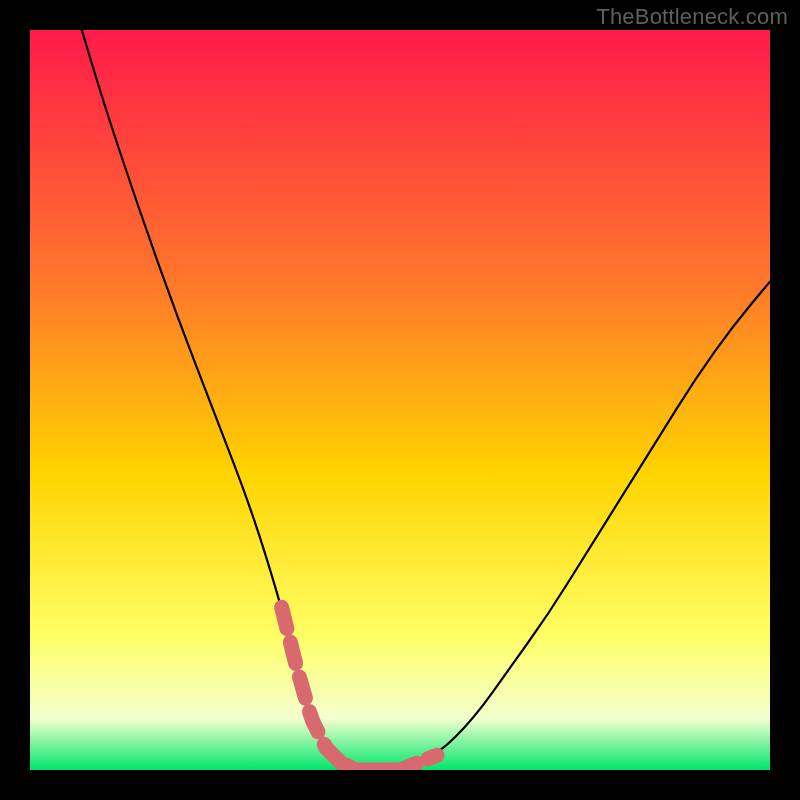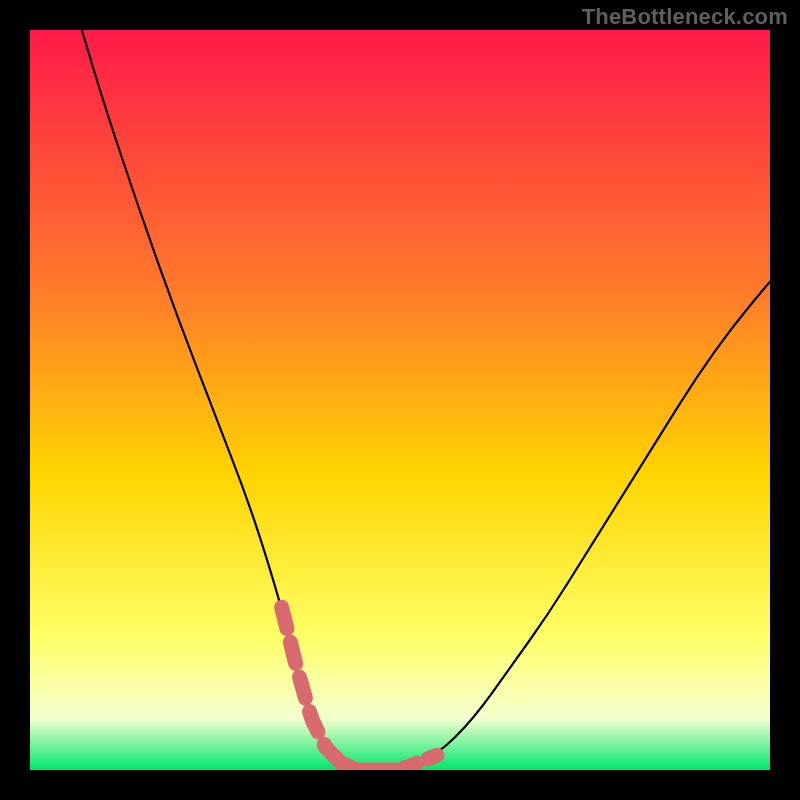--- a/index.html
+++ b/index.html
@@ -25,21 +25,21 @@
     height: 740px;
     overflow: hidden;
   }
   .watermark {
     position: absolute;
     top: 4px;
     right: 12px;
     color: #5f5f5f;
     font-size: 22px;
     letter-spacing: 0.2px;
-    font-weight: 700;
+    font-weight: 400;
   }
 </style>
 </head>
 <body>
 
 <div class="frame">
 
   <div class="watermark">TheBottleneck.com</div>
 
   <div class="plot">

